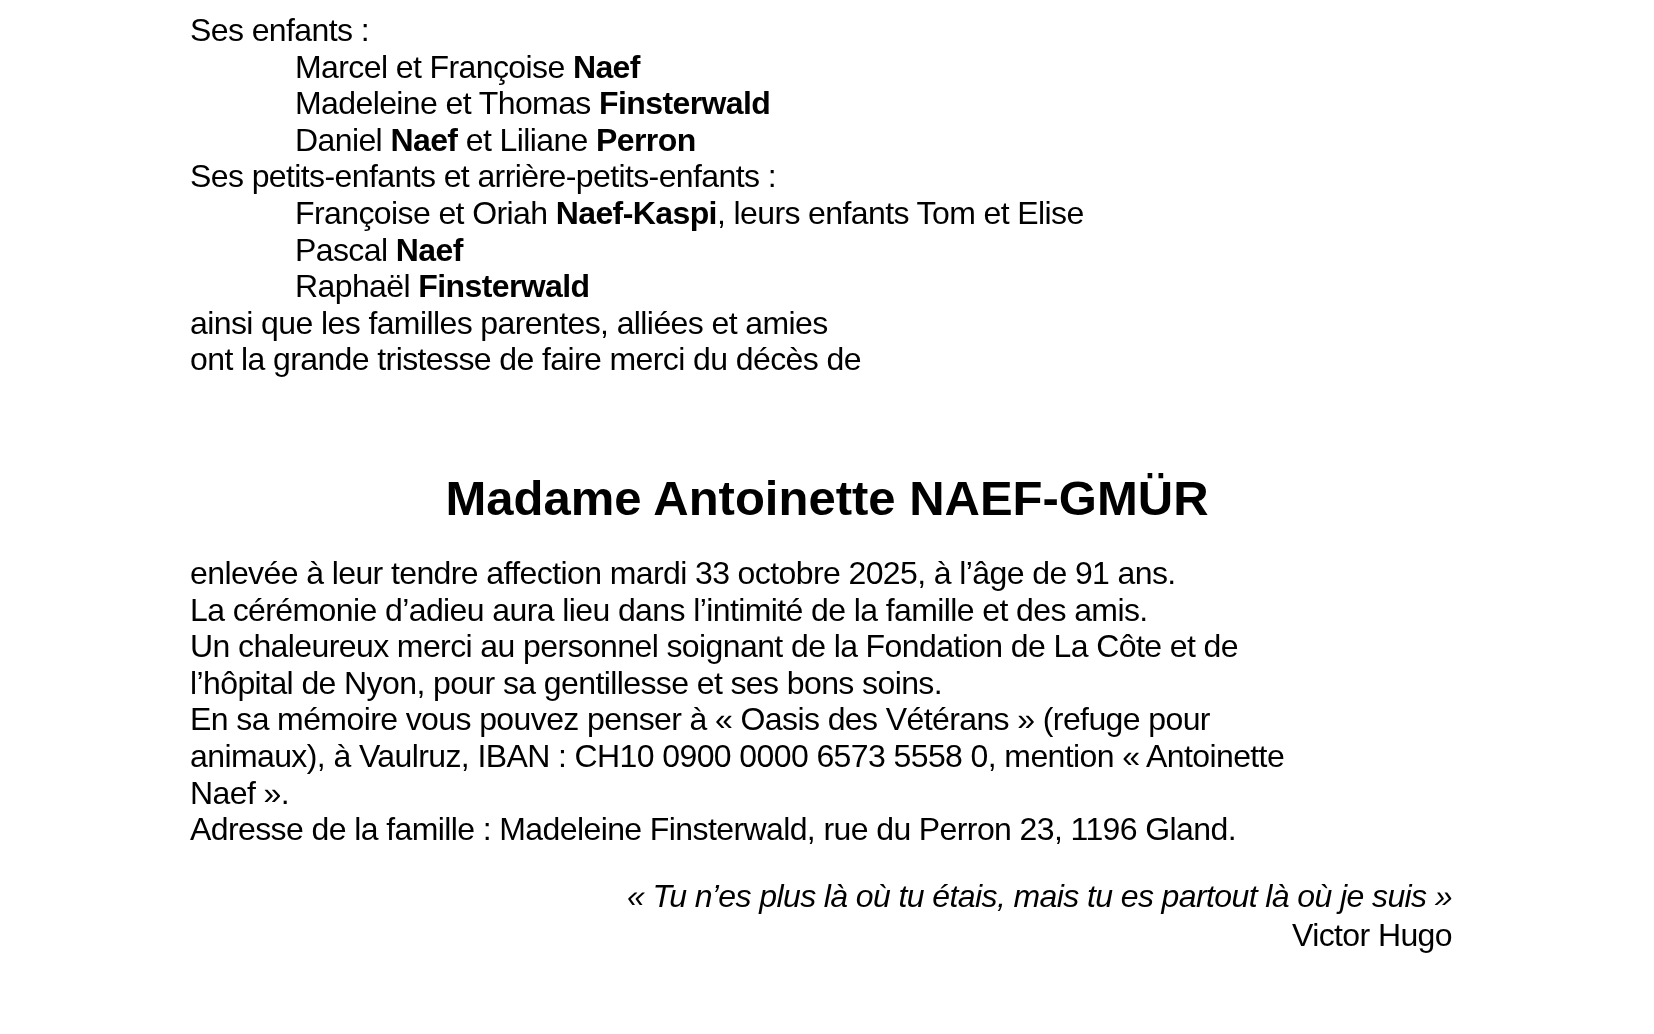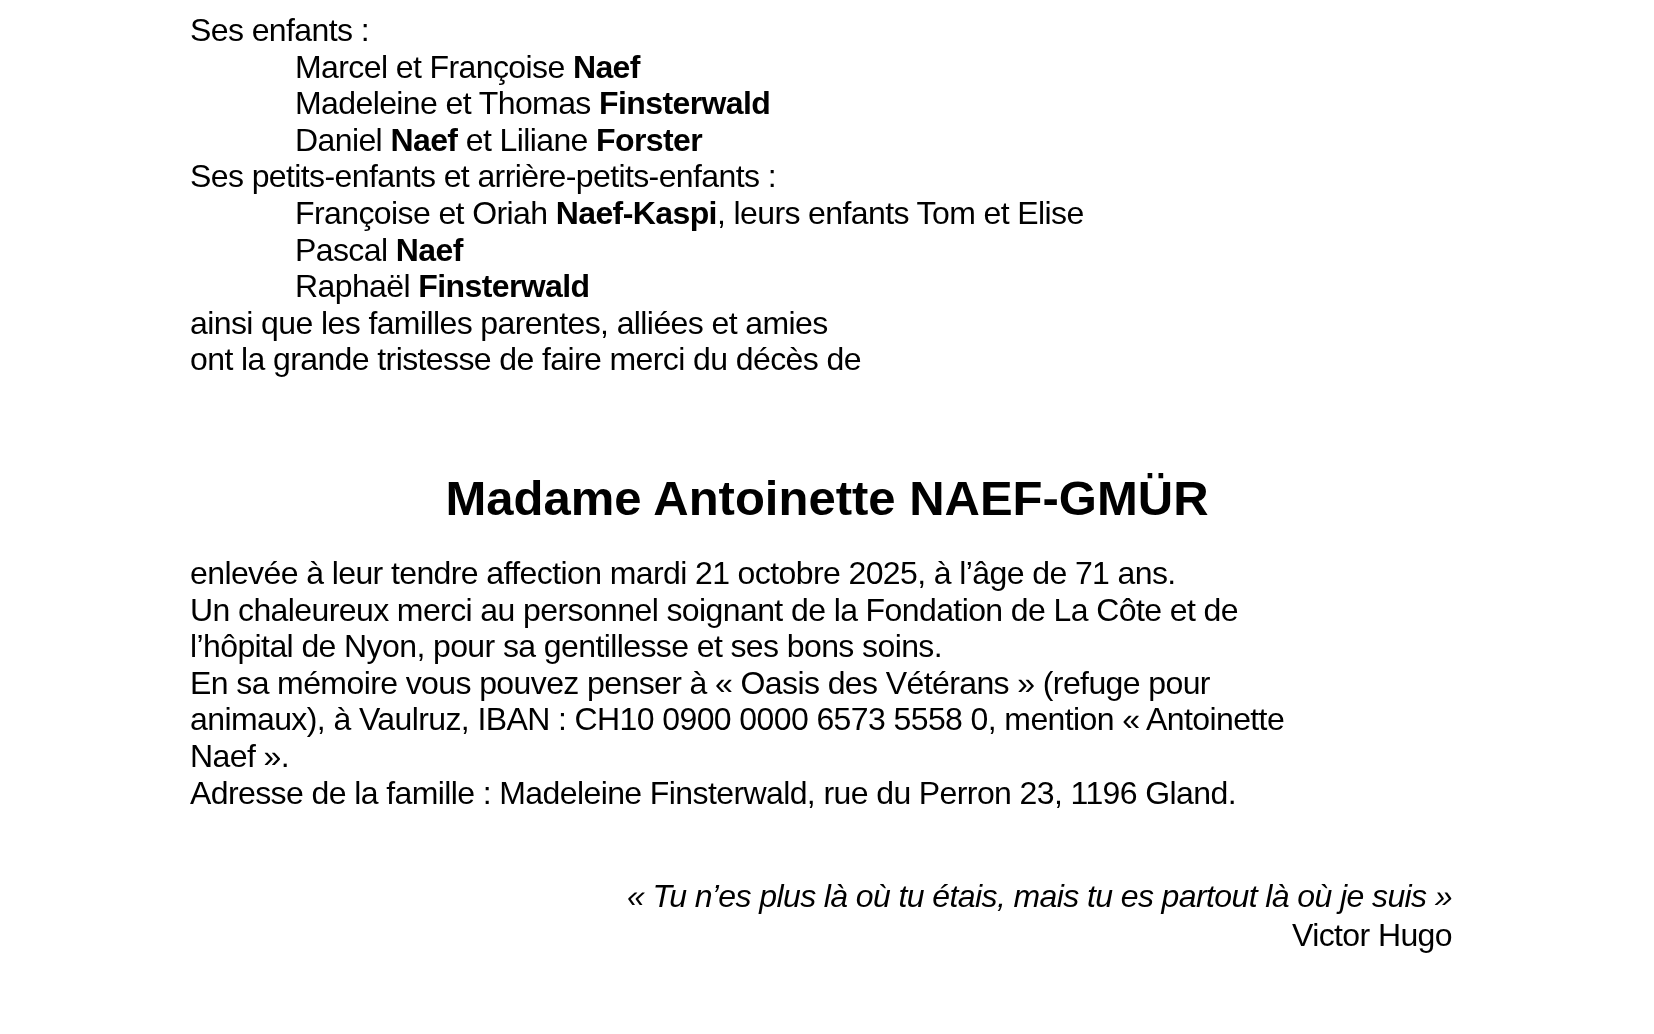--- a/index.html
+++ b/index.html
@@ -71,33 +71,34 @@
 </style>
 </head>
 <body>
 
 <div class="page">
 
   <div class="family-block" id="family-block">
       <div class="line"><span>Ses enfants :</span></div>
       <div class="line indent"><span>Marcel et Françoise </span><span class="bold">Naef</span></div>
       <div class="line indent"><span>Madeleine et Thomas </span><span class="bold">Finsterwald</span></div>
-      <div class="line indent"><span>Daniel </span><span class="bold">Naef</span><span> et Liliane </span><span class="bold">Forster</span></div>
+      <div class="line indent"><span>Daniel </span><span class="bold">Naef</span><span> et Liliane </span><span class="bold">Perron</span></div>
       <div class="line"><span>Ses petits-enfants et arrière-petits-enfants :</span></div>
       <div class="line indent"><span>Françoise et Oriah </span><span class="bold">Naef-Kaspi</span><span>, leurs enfants Tom et Elise</span></div>
       <div class="line indent"><span>Pascal </span><span class="bold">Naef</span></div>
       <div class="line indent"><span>Raphaël </span><span class="bold">Finsterwald</span></div>
       <div class="line"><span>ainsi que les familles parentes, alliées et amies</span></div>
       <div class="line"><span>ont la grande tristesse de faire merci du décès de</span></div>
     </div>
 
   <h1 class="title">Madame Antoinette NAEF-GMÜR</h1>
 
   <div class="details-block" id="details-block">
-      <div class="line">enlevée à leur tendre affection mardi 21 octobre 2025, à l’âge de 71 ans.</div>
+      <div class="line">enlevée à leur tendre affection mardi 33 octobre 2025, à l’âge de 91 ans.</div>
+      <div class="line">La cérémonie d’adieu aura lieu dans l’intimité de la famille et des amis.</div>
       <div class="line">Un chaleureux merci au personnel soignant de la Fondation de La Côte et de</div>
       <div class="line">l’hôpital de Nyon, pour sa gentillesse et ses bons soins.</div>
       <div class="line">En sa mémoire vous pouvez penser à « Oasis des Vétérans » (refuge pour</div>
       <div class="line">animaux), à Vaulruz, IBAN : CH10 0900 0000 6573 5558 0, mention « Antoinette</div>
       <div class="line">Naef ».</div>
       <div class="line">Adresse de la famille : Madeleine Finsterwald, rue du Perron 23, 1196 Gland.</div>
     </div>
 
   <div class="quote-block">
     <div class="quote-text">« Tu n’es plus là où tu étais, mais tu es partout là où je suis »</div>

